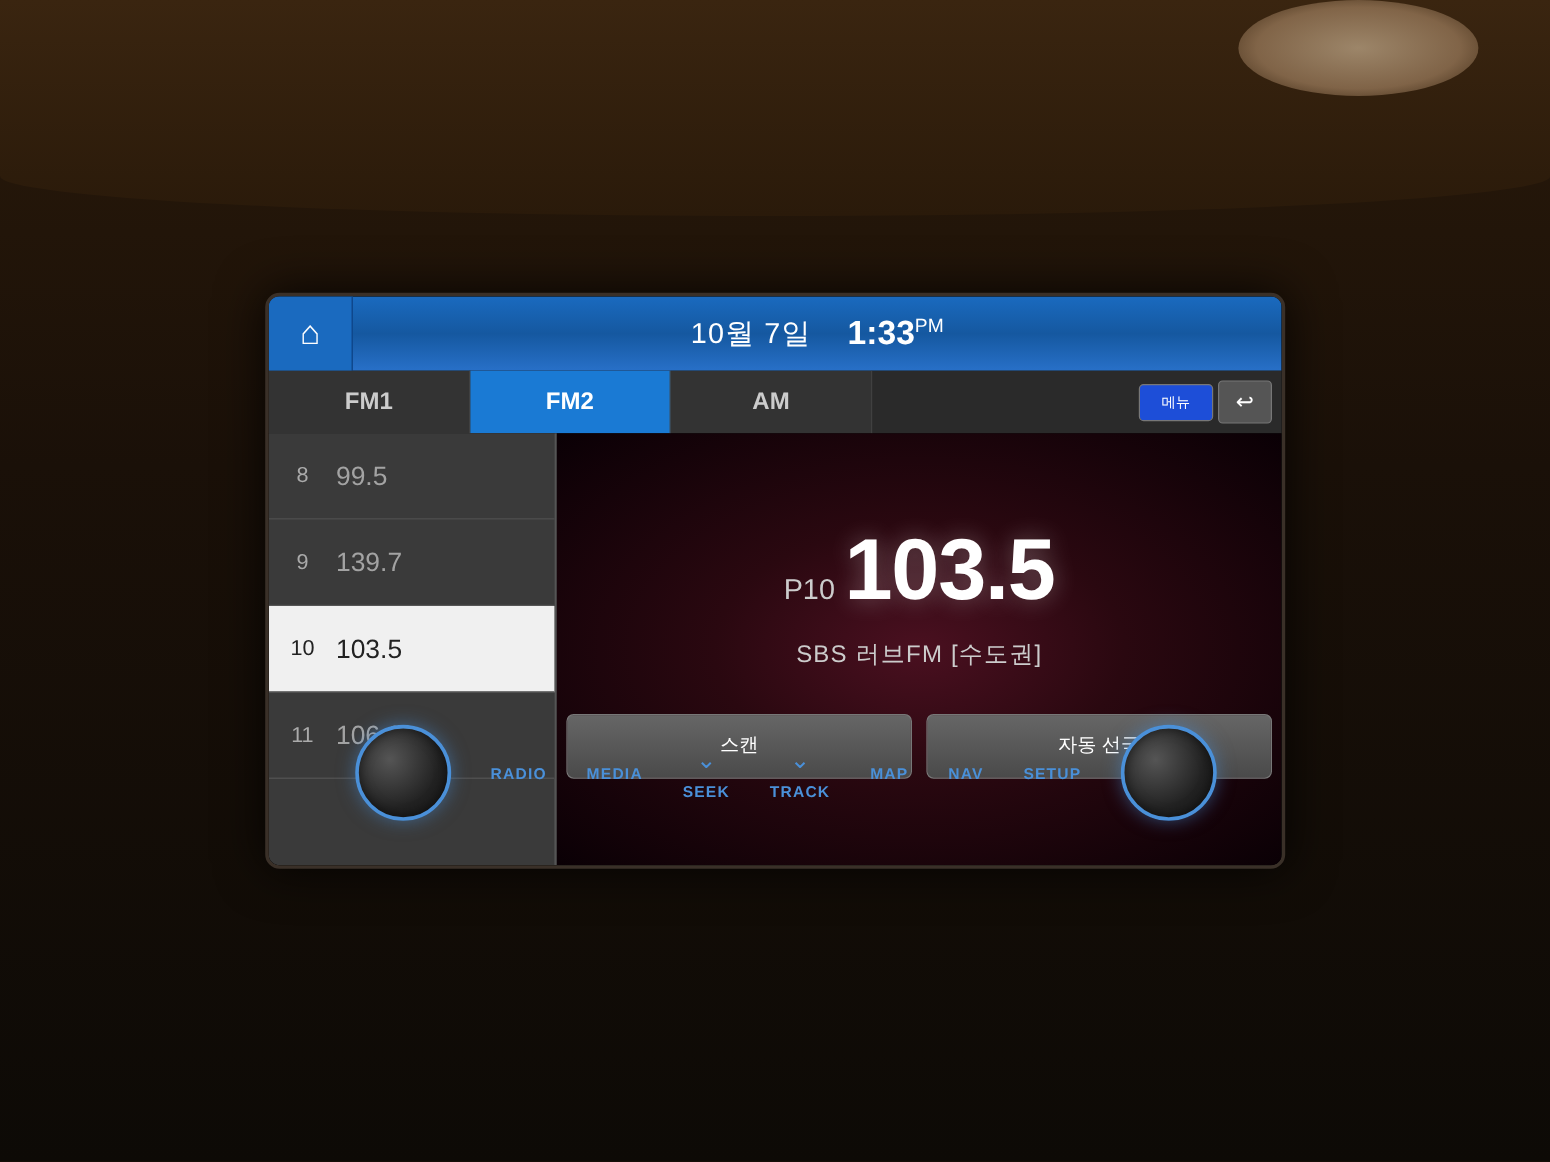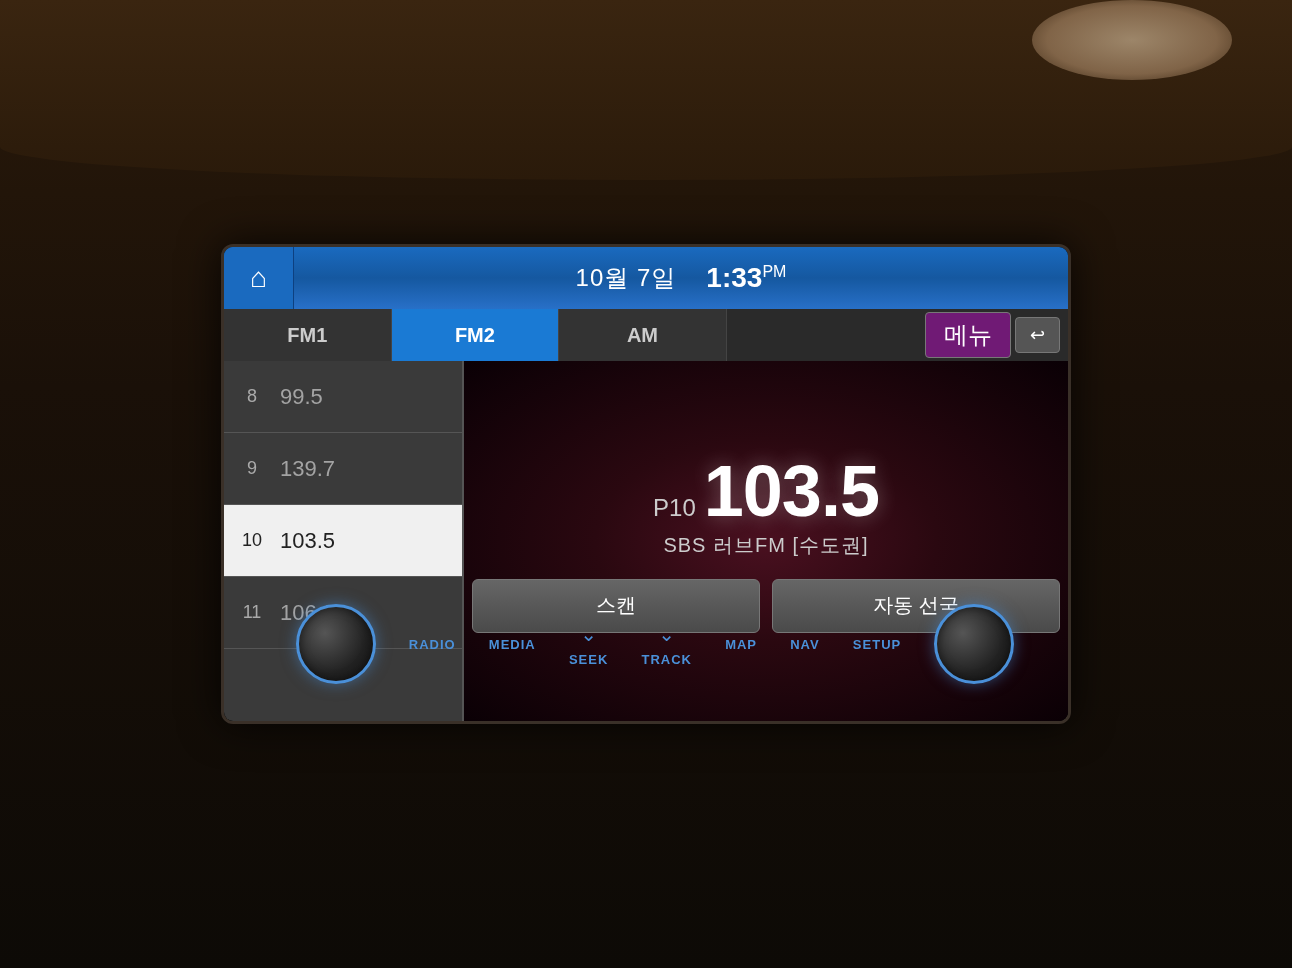--- a/index.html
+++ b/index.html
@@ -160,26 +160,26 @@
       flex: 2;
       background: #2a2a2a;
       display: flex;
       align-items: center;
       justify-content: flex-end;
       gap: 4px;
       padding-right: 8px;
     }
 
     .menu-btn {
-      background: #701a75;
+      background: #1d4ed8;
       color: white;
       border: 1px solid #777;
       border-radius: 4px;
       padding: 6px 18px;
-      font-size: 24px;
+      font-size: 12px;
       cursor: pointer;
     }
 
     .back-btn {
       background: #555;
       color: white;
       border: 1px solid #777;
       border-radius: 4px;
       padding: 6px 14px;
       font-size: 18px;
@@ -239,20 +239,21 @@
 
     
     .now-playing {
       flex: 1;
       background: radial-gradient(ellipse at center, #4a1020 0%, #2a0810 40%, #0a0005 100%);
       display: flex;
       flex-direction: column;
       align-items: center;
       justify-content: center;
       padding: 8px;
+      gap: 16px;
     }
 
     .frequency-display {
       display: flex;
       align-items: baseline;
       gap: 8px;
     }
 
     .preset-num {
       color: #ccc;
@@ -282,21 +283,21 @@
       width: 100%;
     }
 
     .action-btn {
       flex: 1;
       height: 54px;
       background: linear-gradient(180deg, #666 0%, #4a4a4a 100%);
       border: 1px solid #777;
       border-radius: 6px;
       color: white;
-      font-size: 20px;
+      font-size: 16px;
       font-weight: 500;
       display: flex;
       align-items: center;
       justify-content: center;
       cursor: pointer;
     }
 
     
     .bottom-controls {
       position: absolute;

